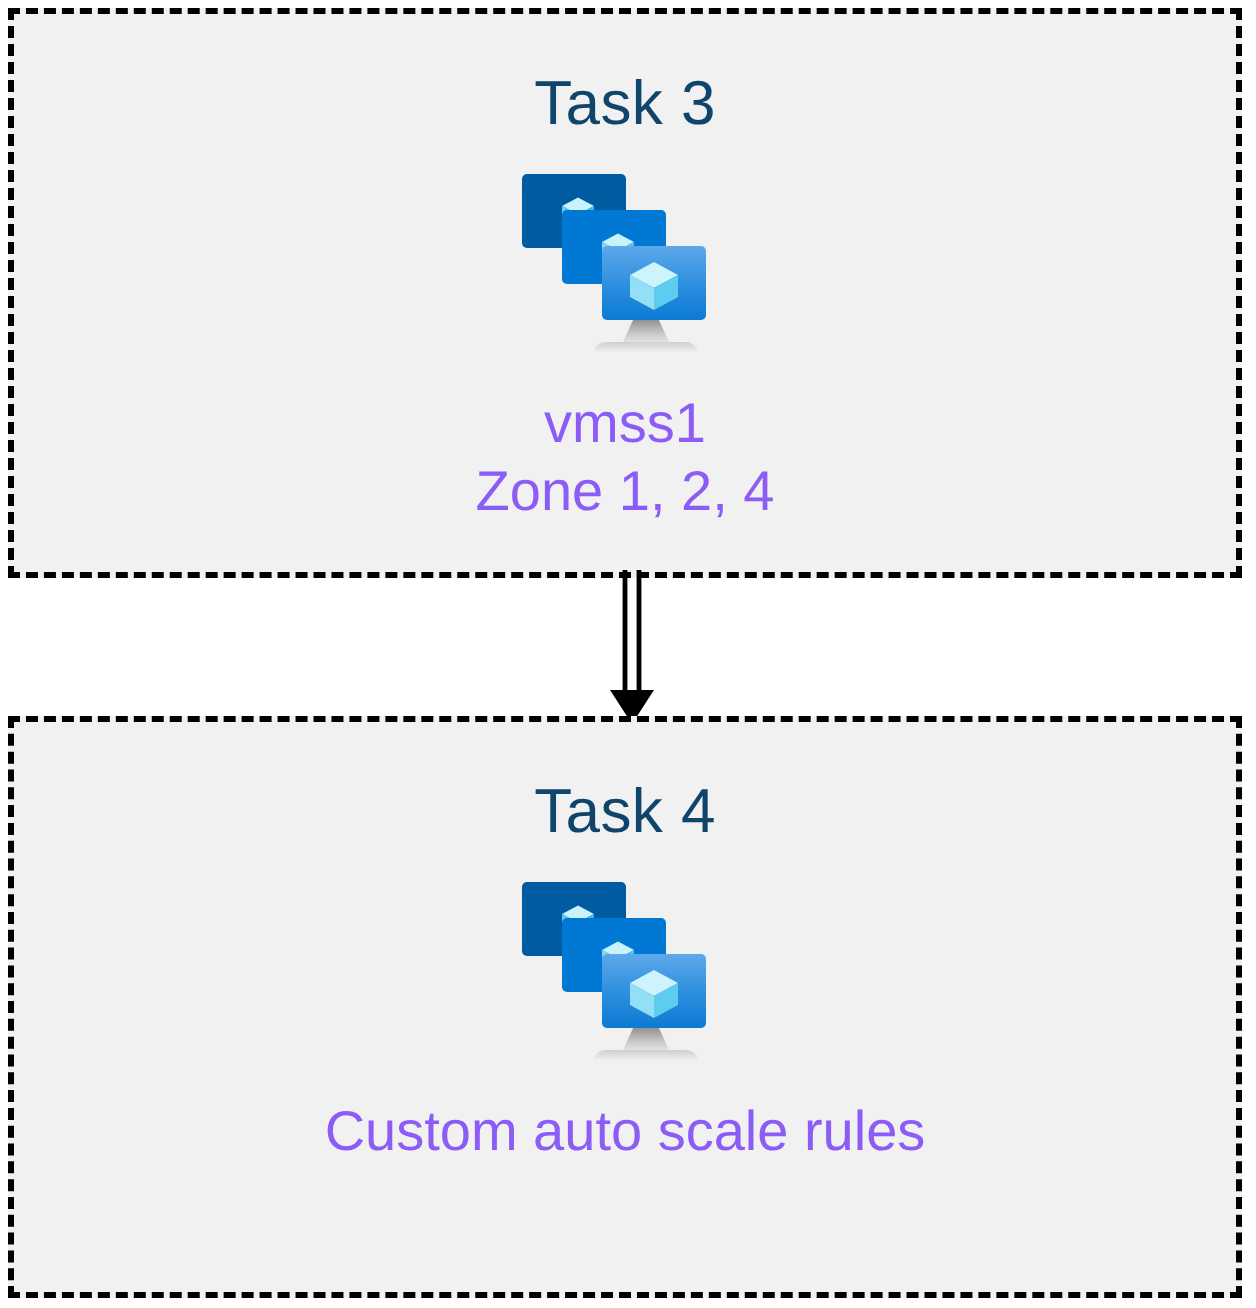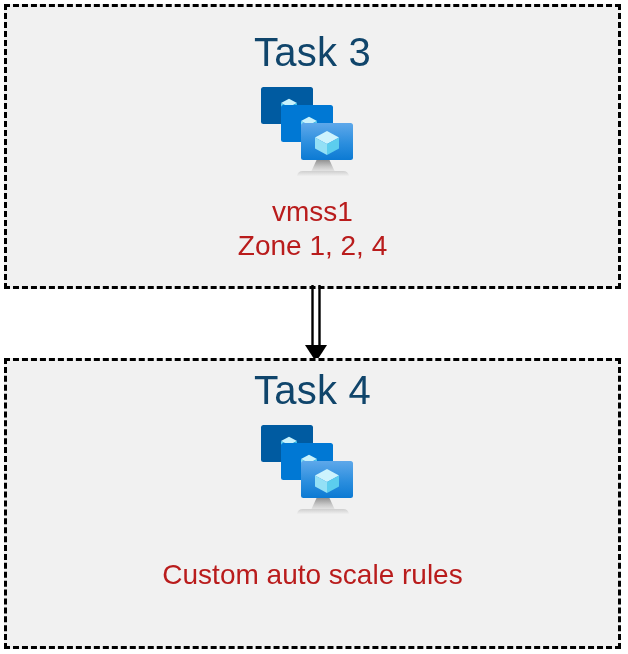--- a/index.html
+++ b/index.html
@@ -42,48 +42,48 @@
   #box-task4 {
     left: 4px;
     top: 358px;
     width: 617px;
     height: 291px;
   }
 
   
   .task-title {
     color: #10456b;
-    font-size: 40px;
+    font-size: 31px;
     line-height: 34px;
     font-weight: 400;
     letter-spacing: 0.2px;
     text-align: center;
     white-space: nowrap;
   }
   #box-task3 .task-title { margin-top: 28px; }
-  #box-task4 .task-title { margin-top: 12px; }
+  #box-task4 .task-title { margin-top: 28px; }
 
   
   .vmss-icon {
     display: block;
   }
   #box-task3 .icon-wrap { margin-top: 12px; }
   #box-task4 .icon-wrap { margin-top: 12px; }
 
   
   .caption {
-    color: #b91c1c;
+    color: #8b5cf6;
     font-size: 28px;
     line-height: 34px;
     font-weight: 400;
     text-align: center;
     white-space: nowrap;
   }
   #box-task3 .caption-block { margin-top: 14px; }
-  #box-task4 .caption-block { margin-top: 39px; }
+  #box-task4 .caption-block { margin-top: 14px; }
 
   
   #connector {
     position: absolute;
     left: 290px;
     top: 285px;
     width: 52px;
     height: 78px;
     pointer-events: none;
   }

